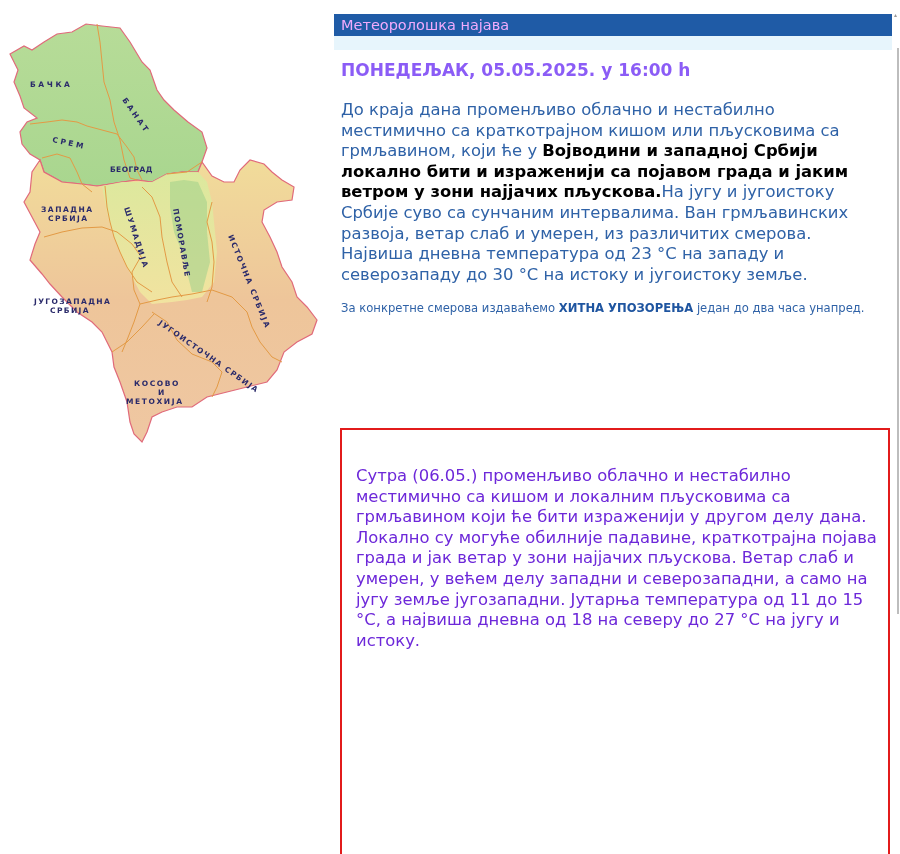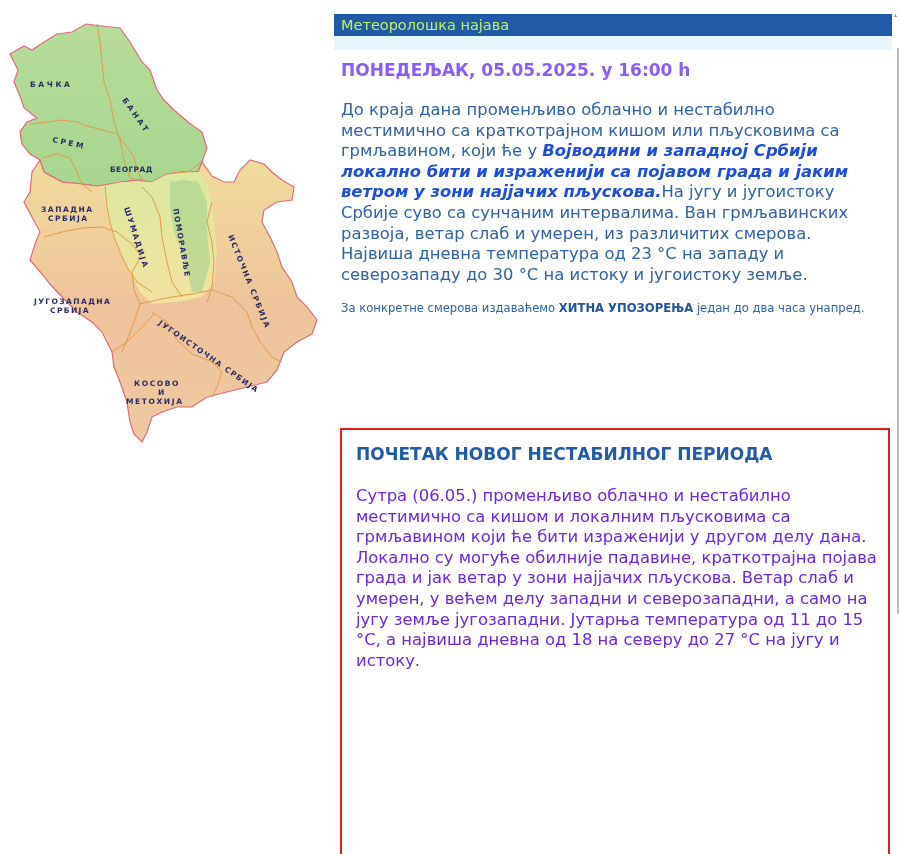--- a/index.html
+++ b/index.html
@@ -34,21 +34,21 @@
   .map-label.tight { letter-spacing: 0.4px; font-size: 7.5px; }
 
   .content {
     position: absolute;
     left: 334px;
     top: 14px;
     width: 558px;
   }
   .header-bar {
     background: #1f5ba6;
-    color: #bef264;
+    color: #f0abfc;
     font-size: 14.5px;
     height: 22px;
     line-height: 22px;
     padding-left: 7px;
   }
   .sub-bar {
     background: #e7f5fc;
     height: 14px;
   }
   .date-title {
@@ -58,21 +58,21 @@
     margin: 10px 0 0 7px;
     line-height: 20px;
   }
   .forecast {
     color: #2f62a7;
     font-size: 16.4px;
     line-height: 20.6px;
     margin: 20px 0 0 7px;
     width: 540px;
   }
-  .forecast b { color: #1d4ed8; font-style: italic; }
+  .forecast b { color: #000000; }
   .note {
     color: #2f62a7;
     font-size: 11.6px;
     line-height: 16px;
     margin: 15px 0 0 7px;
     width: 540px;
   }
   .note b { color: #1f55a0; text-align: right; }
 
   .alert-box {
@@ -193,19 +193,18 @@
     <div class="forecast">
       <span>До краја дана променљиво облачно и нестабилно местимично са краткотрајном кишом или пљусковима са грмљавином, који ће у </span><b>Војводини и западној Србији локално бити и израженији са појавом града и јаким ветром у зони најјачих пљускова.</b><span>На југу и југоистоку Србије суво са сунчаним интервалима. Ван грмљавинских развоја, ветар слаб и умерен, из различитих смерова. Највиша дневна температура од 23 °C на западу и северозападу до 30 °C на истоку и југоистоку земље.</span>
     </div>
 
     <div class="note">
       <span>За конкретне смерова издаваћемо </span><b>ХИТНА УПОЗОРЕЊА</b><span> један до два часа унапред.</span>
     </div>
   </div>
 
   <div class="alert-box">
-    <div class="alert-title">ПОЧЕТАК НОВОГ НЕСТАБИЛНОГ ПЕРИОДА</div>
     <p class="alert-p">Сутра (06.05.) променљиво облачно и нестабилно местимично са кишом и локалним пљусковима са грмљавином који ће бити израженији у другом делу дана. Локално су могуће обилније падавине, краткотрајна појава града и јак ветар у зони најјачих пљускова. Ветар слаб и умерен, у већем делу западни и северозападни, а само на југу земље југозападни. Јутарња температура од 11 до 15 °C, а највиша дневна од 18 на северу до 27 °C на југу и истоку.</p>
   </div>
 
   <div class="scroll-arrow">▴</div>
   <div class="scrollbar"></div>
 </div>
 
 </body></html>

